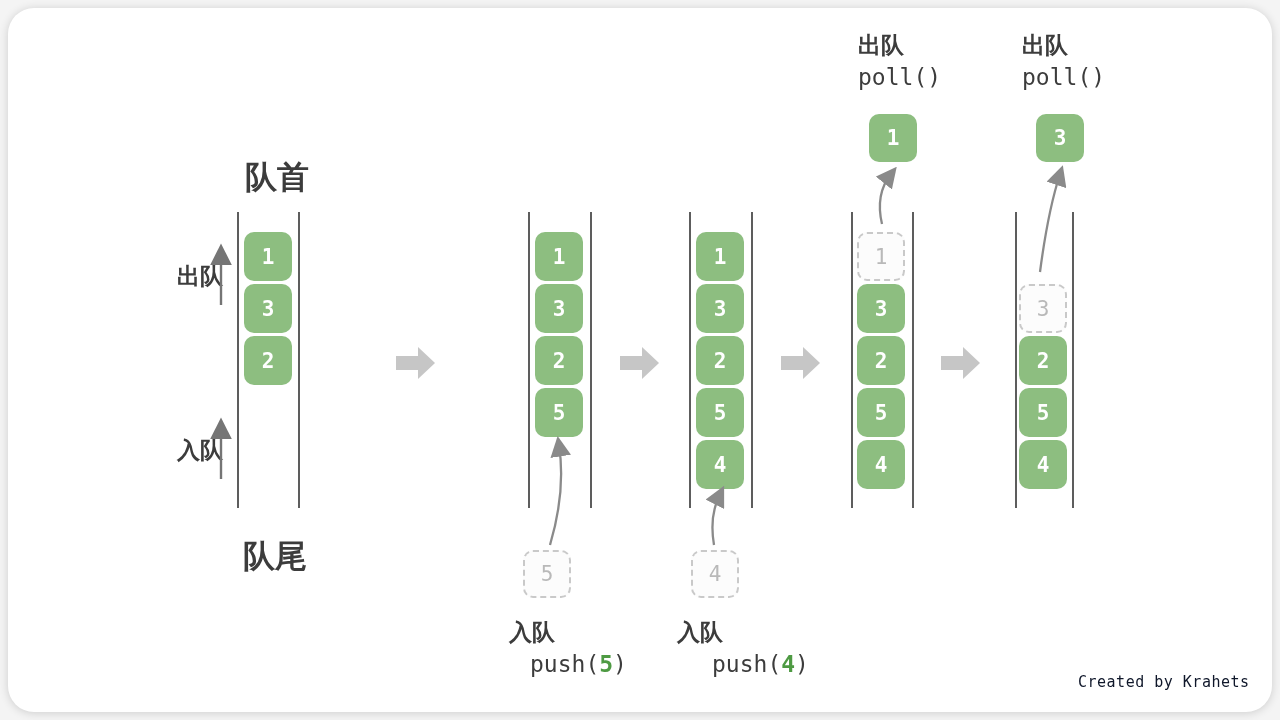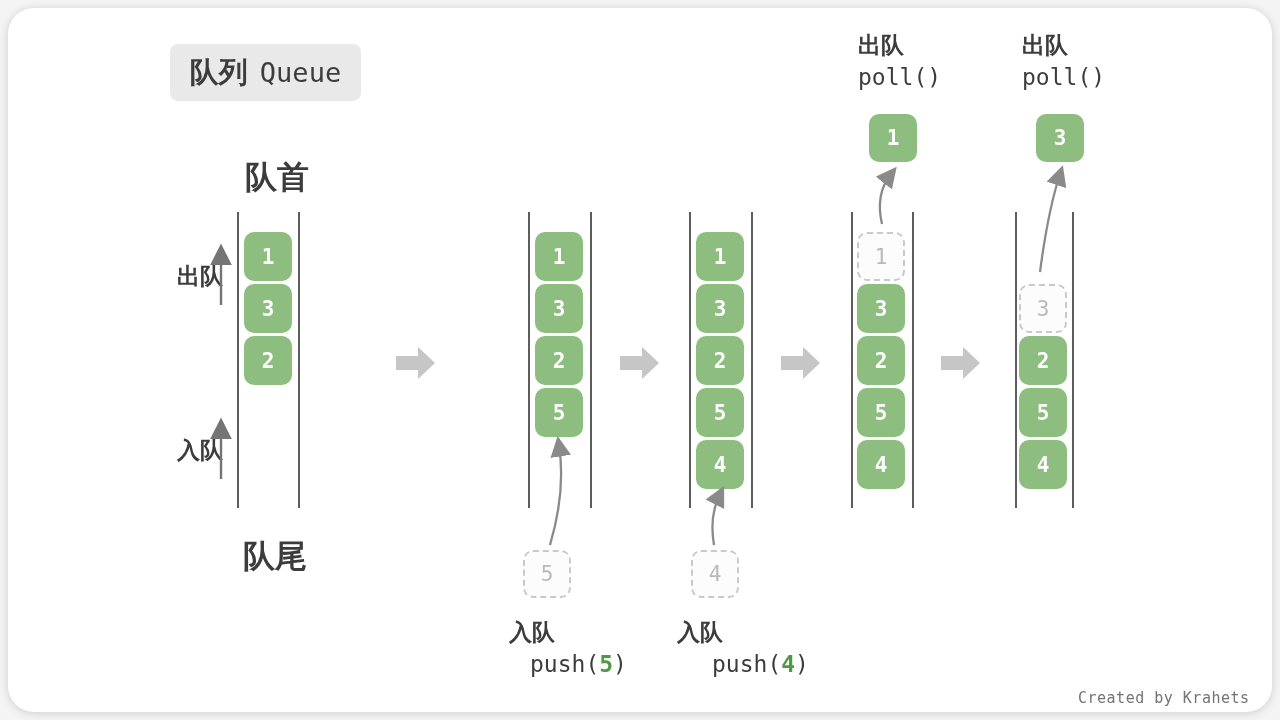--- a/index.html
+++ b/index.html
@@ -59,24 +59,20 @@
     font-size:15px; color:#c9c9c9; letter-spacing:0.5px; white-space:nowrap;
   }
   svg { position:absolute; overflow:visible; }
 </style>
 </head>
 <body>
 
 <div class="stage">
   <div class="card"></div>
 
-  <div class="badge">
-    <span class="badge-zh zh">队列</span>
-    <span class="badge-en mono">Queue</span>
-  </div>
 
   <div class="lbl lbl-front zh">队首</div>
   <div class="lbl lbl-rear zh">队尾</div>
 
   <div class="lbl lbl-deq zh">出队</div>
   <div class="lbl lbl-enq zh">入队</div>
   <svg class="abs" style="left:212px; top:243px;" width="18" height="64">
     <defs>
         <marker id="m-u1" markerWidth="9" markerHeight="9" refX="5" refY="4.5" orient="auto">
           <path d="M0,0 L9,4.5 L0,9 Z" fill="#757575"></path>
@@ -193,14 +189,14 @@
   <div class="cell float" style="left:1036px; top:114px;">3</div>
   <svg style="left:1028px; top:166px;" width="42" height="110">
     <defs>
         <marker id="m-d" markerWidth="9" markerHeight="9" refX="5" refY="4.5" orient="auto">
           <path d="M0,0 L9,4.5 L0,9 Z" fill="#8a8a8a"></path>
         </marker>
       </defs>
     <path d="M12,106 Q20,45 32,8" fill="none" stroke="#8a8a8a" stroke-width="2.3" marker-end="url(#m-d)"></path>
   </svg>
 
-  <div class="credit mono" style="color:#737373;margin-top:16px;">Created by Krahets</div>
+  <div class="credit mono" style="color:#0f172a;">Created by Krahets</div>
 </div>
 
 </body></html>

